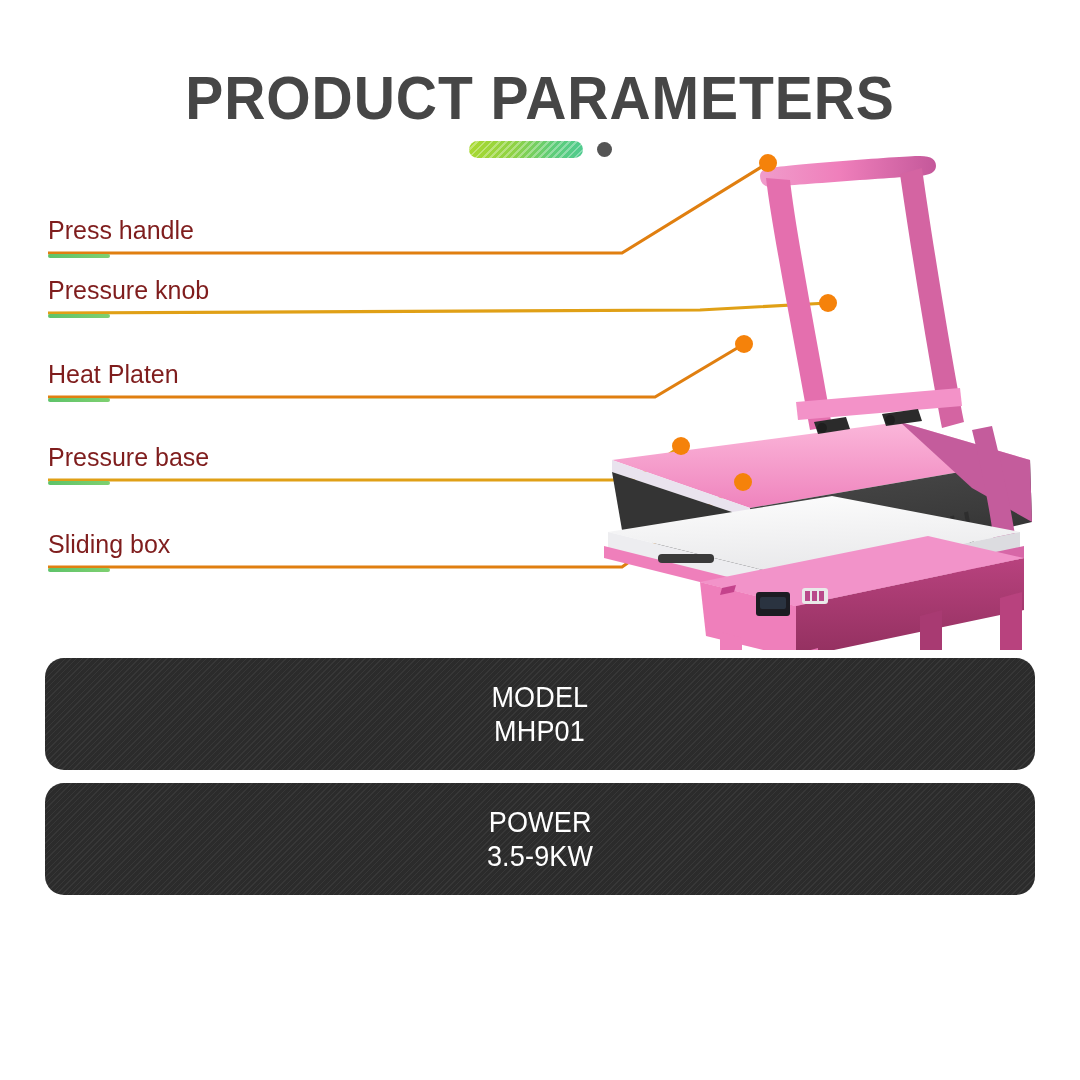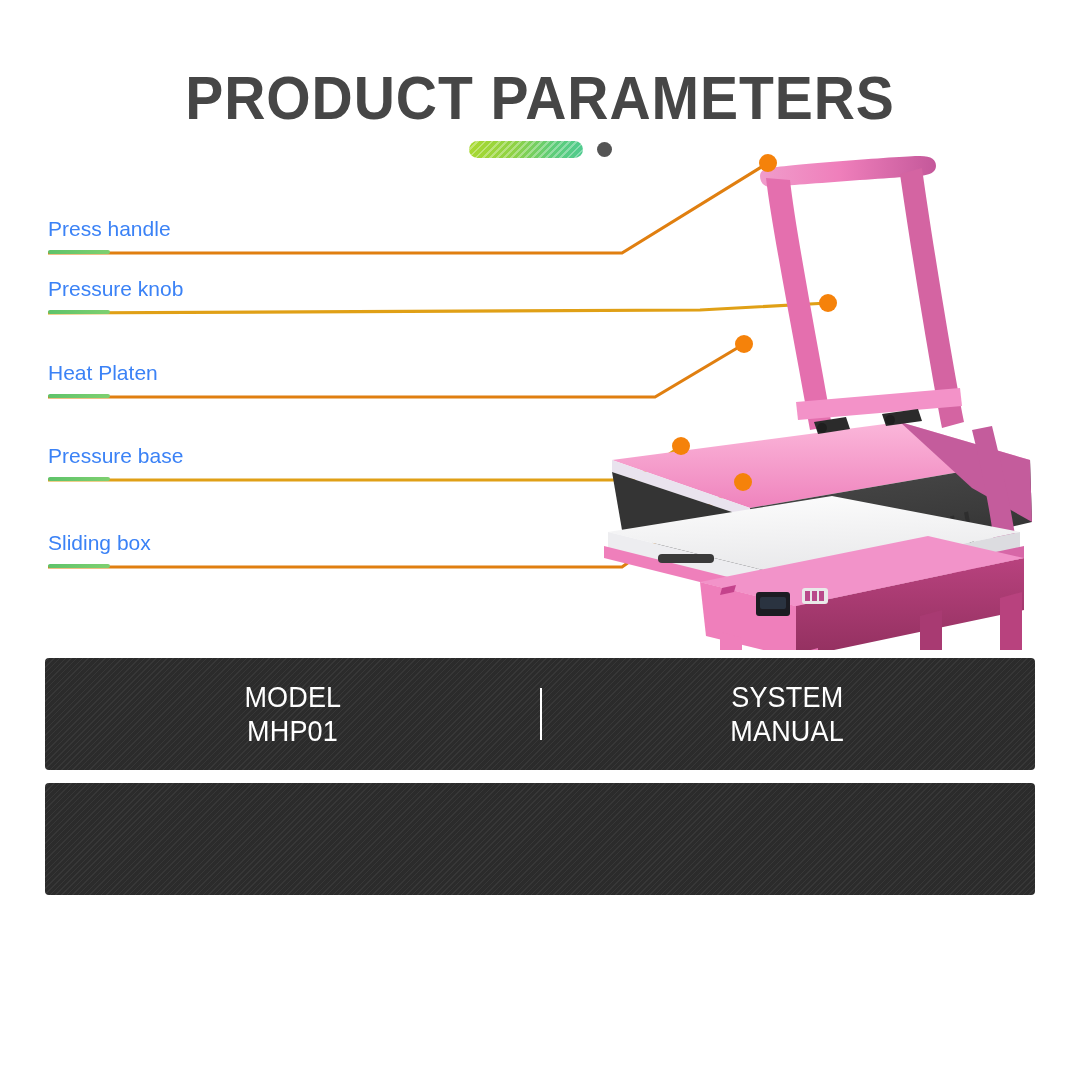--- a/index.html
+++ b/index.html
@@ -32,42 +32,42 @@
     background-image:
       repeating-linear-gradient(-45deg, rgba(255,255,255,.32) 0 2px, rgba(255,255,255,0) 2px 5px),
       linear-gradient(100deg, #a9d92f 0%, #8ed246 40%, #5fcd77 72%, #4ecb90 100%);
   }
   .deco-dot { width: 15px; height: 15px; border-radius: 50%; background: #545454; }
 
   
   .callouts { position: absolute; left: 0; top: 0; width: 1080px; height: 640px; }
   .callout { position: absolute; left: 48px; }
   .callout-text {
-    font-size: 21px; color: #3b82f6; font-weight: normal;
+    font-size: 25px; color: #7f1d1d; font-weight: normal;
     line-height: 1; white-space: nowrap;
   }
   .callout-rule {
     position: relative; margin-top: 11px; height: 4px; width: 62px;
     background: linear-gradient(90deg, #5ec36a 0%, #7ed070 100%);
     border-radius: 2px;
   }
 
   
   .leaders { position: absolute; left: 0; top: 0; width: 1080px; height: 640px; }
 
   
   .product { position: absolute; left: 600px; top: 120px; width: 470px; height: 520px; }
 
   
   .specs { position: absolute; left: 45px; top: 648px; width: 990px; }
   .spec-row {
     position: relative;
     height: 112px;
     margin-bottom: 13px;
-    border-radius: 4px;
+    border-radius: 19px;
     background-color: #2e2e2e;
     background-image:
       repeating-linear-gradient(-45deg,
         rgba(255,255,255,.045) 0px, rgba(255,255,255,.045) 1px,
         rgba(0,0,0,.06) 1px, rgba(0,0,0,.06) 4px);
     display: flex; align-items: center;
     overflow: hidden;
   }
   .spec-cell {
     flex: 1 1 0; position: relative;
@@ -273,24 +273,24 @@
     </div>
   </div>
 
   <div class="specs">
 
     <div class="spec-row">
       <div class="spec-cell">
         <div class="spec-k">MODEL</div>
         <div class="spec-v">MHP01</div>
       </div>
+    </div>
+
+    <div class="spec-row">
       <div class="spec-cell">
-        <div class="spec-k">SYSTEM</div>
-        <div class="spec-v">MANUAL</div>
+        <div class="spec-k">POWER</div>
+        <div class="spec-v">3.5-9KW</div>
       </div>
-    </div>
-
-    <div class="spec-row">
     </div>
 
 
   </div>
 </div>
 
 </body></html>

